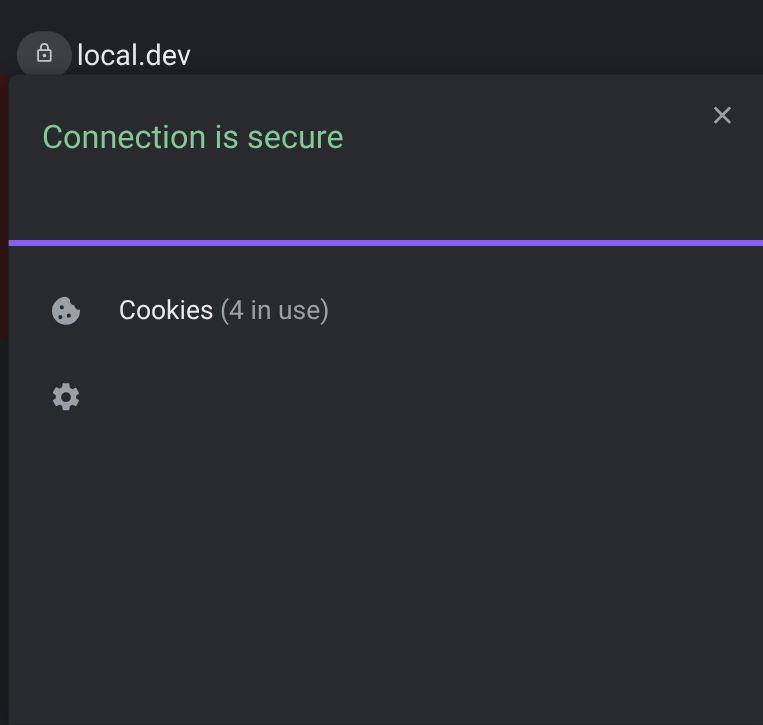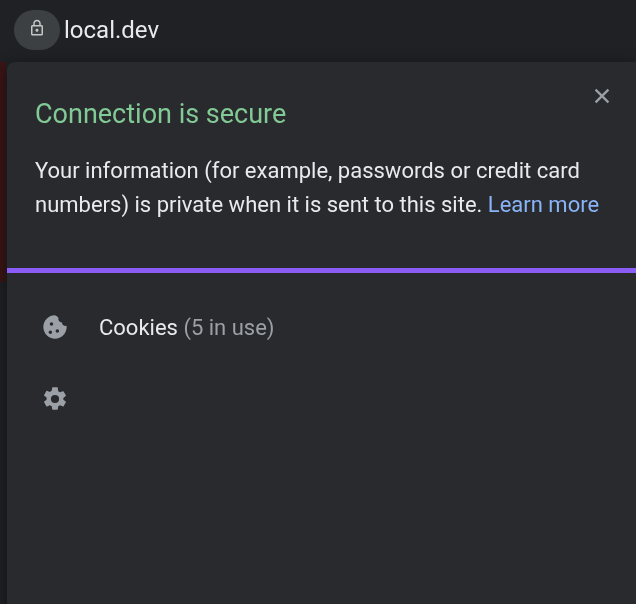--- a/index.html
+++ b/index.html
@@ -6,21 +6,21 @@
     body {
       width: 636px;
       height: 604px;
       background: #202124;
       font-family: -apple-system, BlinkMacSystemFont, "Segoe UI", Roboto, sans-serif;
       overflow: hidden;
     }
     .address-bar {
       display: flex;
       align-items: center;
-      padding: 10px 14px;
+      padding: 26px 14px;
       background: #202124;
     }
     .lock-pill {
       display: flex;
       align-items: center;
       justify-content: center;
       width: 46px;
       height: 40px;
       background: #3c4043;
       border-radius: 20px;
@@ -134,33 +134,30 @@
 <div class="popup">
   <div class="popup-header">
     <div class="close-btn">
       <span>
         <svg viewBox="0 0 24 24" fill="none">
             <path d="M5 5 L19 19 M19 5 L5 19"></path>
           </svg>
       </span>
     </div>
     <h1 class="title">Connection is secure</h1>
-    <p class="description">
-      <span>Your information (for example, passwords or credit card numbers) is private when it is sent to this site. </span><a class="learn-link">Learn more</a>
-    </p>
   </div>
   <div class="menu">
     <div class="menu-item">
       <span class="menu-icon">
         <svg viewBox="0 0 24 24">
             <path d="M12 2a10 10 0 1 0 10 10c0-.34-.02-.67-.05-1a3 3 0 0 1-3.95-2.95A3 3 0 0 1 15 4.05 10 10 0 0 0 12 2zm-3 6a1.5 1.5 0 1 1 0 3 1.5 1.5 0 0 1 0-3zm-1 7a1.5 1.5 0 1 1 0 3 1.5 1.5 0 0 1 0-3zm6-1a1.5 1.5 0 1 1 0 3 1.5 1.5 0 0 1 0-3z"></path>
           </svg>
       </span>
       <span>
-        <span class="menu-label">Cookies </span><span class="menu-sub">(5 in use)</span>
+        <span class="menu-label">Cookies </span><span class="menu-sub">(4 in use)</span>
       </span>
     </div>
     <div class="menu-item">
       <span class="menu-icon">
         <svg viewBox="0 0 24 24">
             <path d="M19.14 12.94a7.07 7.07 0 0 0 0-1.88l2.03-1.58a.5.5 0 0 0 .12-.64l-1.92-3.32a.5.5 0 0 0-.61-.22l-2.39.96a7.03 7.03 0 0 0-1.62-.94l-.36-2.54A.5.5 0 0 0 13.9 2h-3.84a.5.5 0 0 0-.49.42l-.36 2.54c-.58.24-1.12.55-1.62.94l-2.39-.96a.5.5 0 0 0-.61.22L2.67 8.48a.5.5 0 0 0 .12.64l2.03 1.58a7.07 7.07 0 0 0 0 1.88l-2.03 1.58a.5.5 0 0 0-.12.64l1.92 3.32c.14.24.43.34.61.22l2.39-.96c.5.39 1.04.7 1.62.94l.36 2.54c.4.24.25.42.49.42h3.84a.5.5 0 0 0 .49-.42l.36-2.54c.58-.24 1.12-.55 1.62-.94l2.39.96c.24.1.5 0 .61-.22l1.92-3.32a.5.5 0 0 0-.12-.64l-2.03-1.58zM12 15.5A3.5 3.5 0 1 1 12 8.5a3.5 3.5 0 0 1 0 7z"></path>
           </svg>
       </span>
     </div>
   </div>

